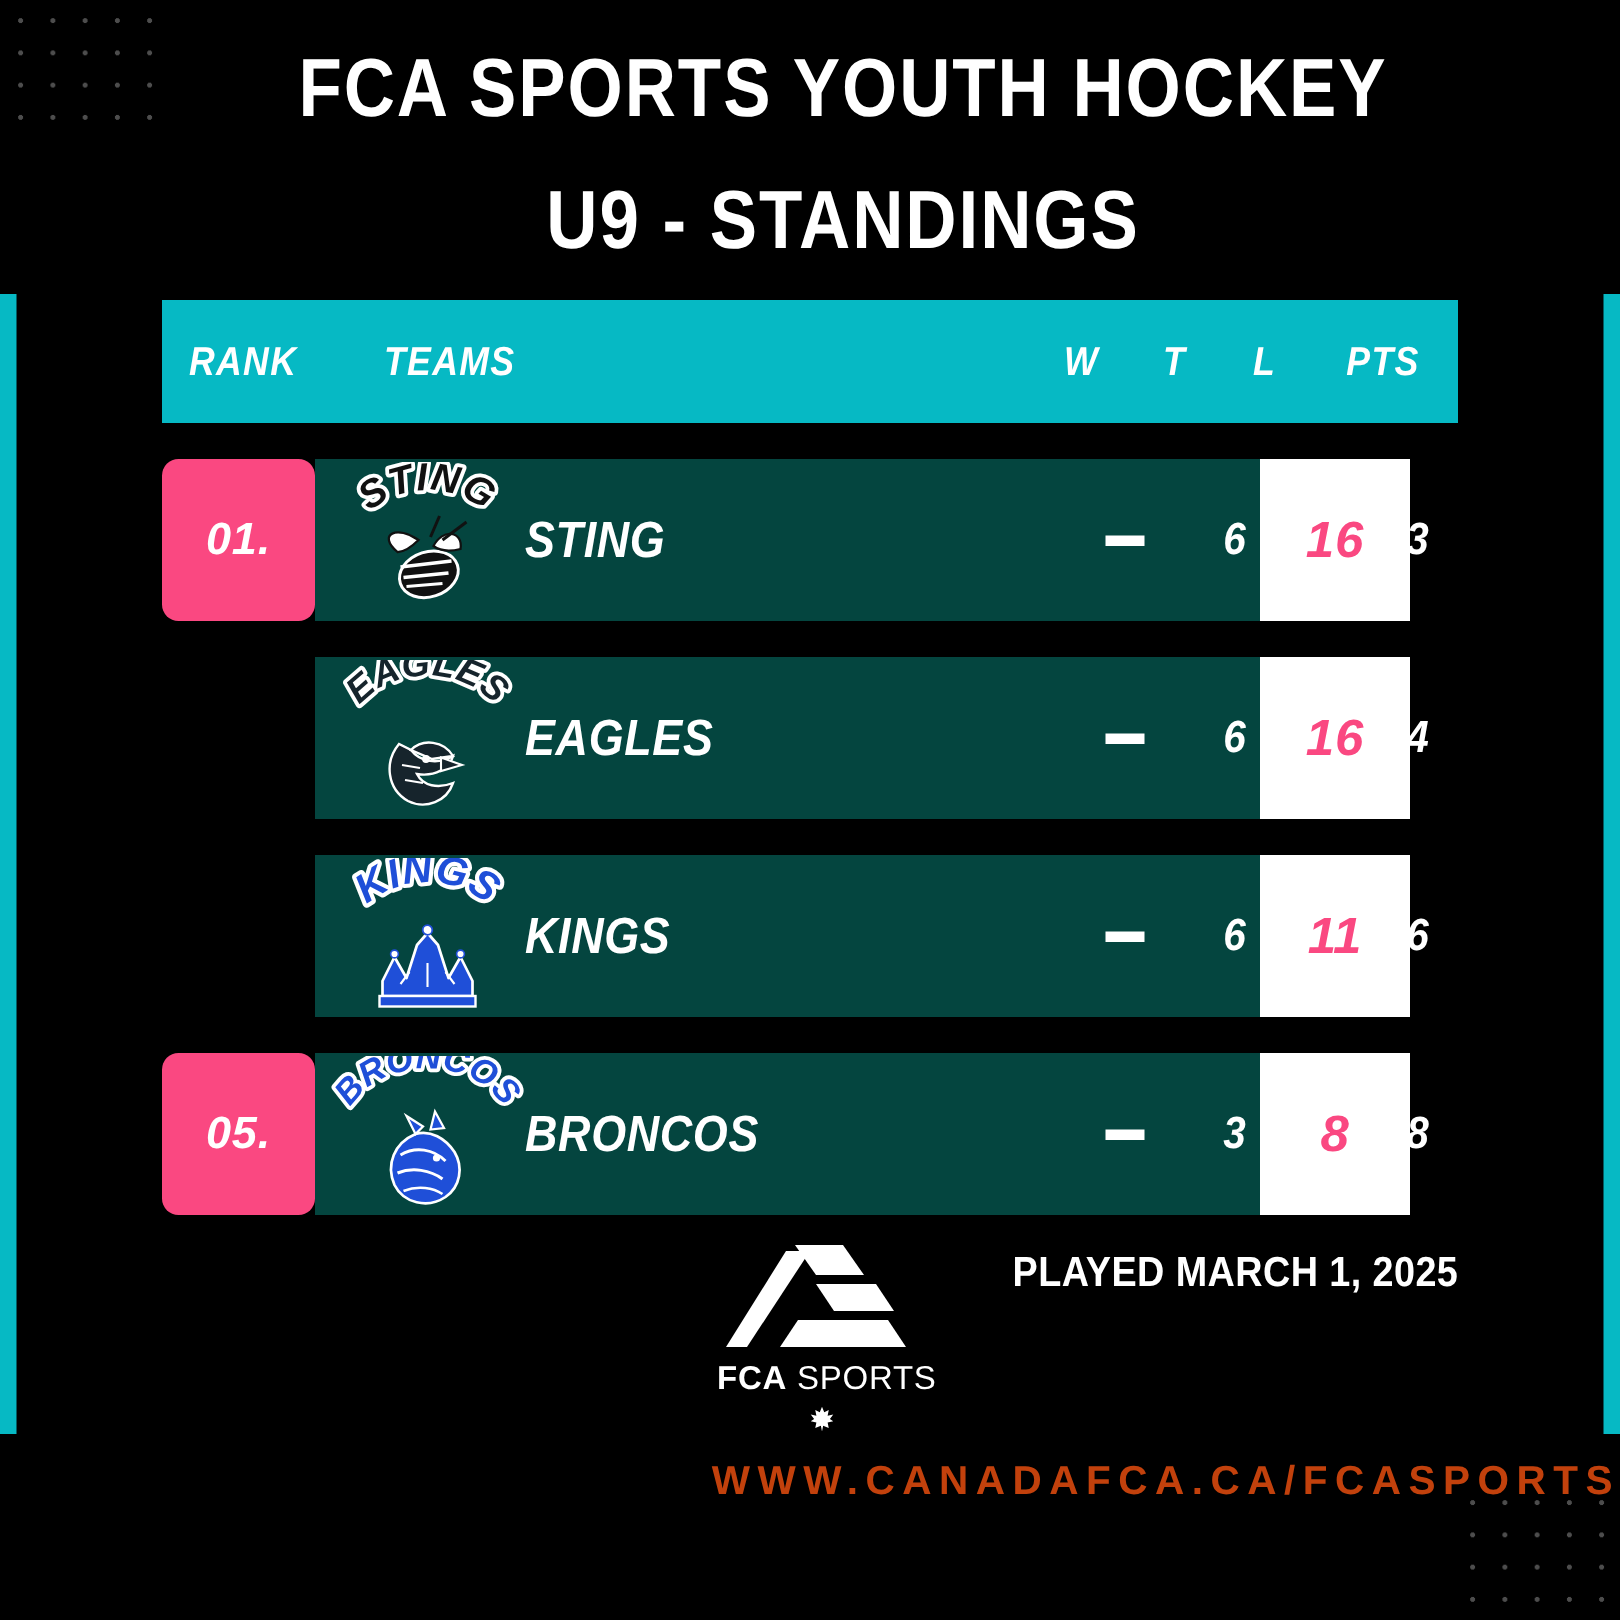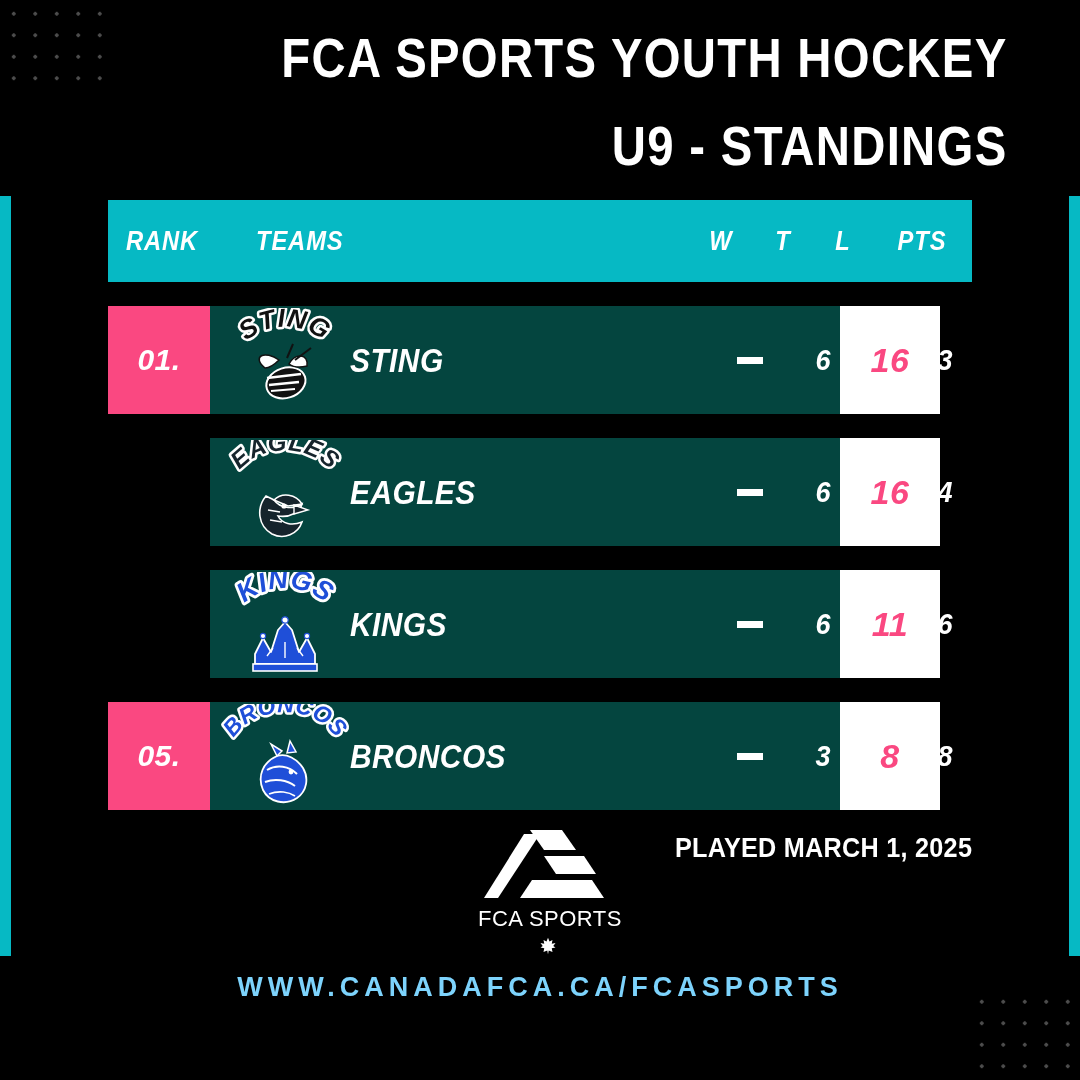--- a/index.html
+++ b/index.html
@@ -35,21 +35,21 @@
     width: 11px;
     background: #06b9c4;
   }
   #edge-left  { left: 0px; }
   #edge-right { right: 0px; }
 
   
   .titles {
     position: absolute;
     left: 0; right: 0; top: 14px;
-    text-align: right;
+    text-align: center;
     padding-left: 44px;
   }
   .title-line {
     color: #ffffff;
     font-family: "Liberation Sans Narrow", "Liberation Sans", sans-serif;
     font-weight: 700;
     font-size: 55px;
     line-height: 88px;
     letter-spacing: 1.5px;
     transform: scaleX(0.86);
@@ -104,20 +104,21 @@
     left: 0; top: 0;
     width: 102px; height: 108px;
     background: #fa4881;
     color: #ffffff;
     font-family: "Liberation Sans Narrow", "Liberation Sans", sans-serif;
     font-weight: 700;
     font-size: 30px;
     line-height: 108px;
     text-align: center;
     letter-spacing: 0.5px;
+    border-radius: 11px;
   }
 
   .body-cell {
     position: absolute;
     left: 102px; top: 0;
     width: 662px; height: 108px;
     background: #04453f;
   }
 
   .logo-slot {
@@ -193,21 +194,21 @@
   }
   .footer-logo .mark { width: 128px; height: 72px; display: block; margin: 0 auto; }
   .footer-logo .wordmark {
     margin-top: 6px;
     font-family: "Liberation Sans", sans-serif;
     font-size: 22px;
     letter-spacing: 0.5px;
     color: #ffffff;
     white-space: nowrap;
   }
-  .footer-logo .wordmark b { font-weight: 400; }
+  .footer-logo .wordmark b { font-weight: 700; }
   .footer-logo .wordmark span { font-weight: 400; }
   .maple { display: block; margin: 5px auto 0; width: 18px; height: 18px; }
 
   .played {
     position: absolute;
     right: 108px;
     top: 832px;
     color: #ffffff;
     font-family: "Liberation Sans Narrow", "Liberation Sans", sans-serif;
     font-weight: 700;
@@ -215,22 +216,22 @@
     letter-spacing: 0.3px;
     transform: scaleX(0.9);
     transform-origin: right center;
     white-space: nowrap;
   }
 
   .site-url {
     position: absolute;
     left: 0; right: 0;
     top: 972px;
-    text-align: center;
-    color: #7dd3fc;
+    text-align: right;
+    color: #c2410c;
     font-family: "Liberation Sans", sans-serif;
     font-weight: 700;
     font-size: 27px;
     letter-spacing: 5px;
     white-space: nowrap;
   }
 
   
   .arch-text { font-family: "Liberation Sans Narrow", "Liberation Sans", sans-serif; font-weight: 700; }
 </style>

